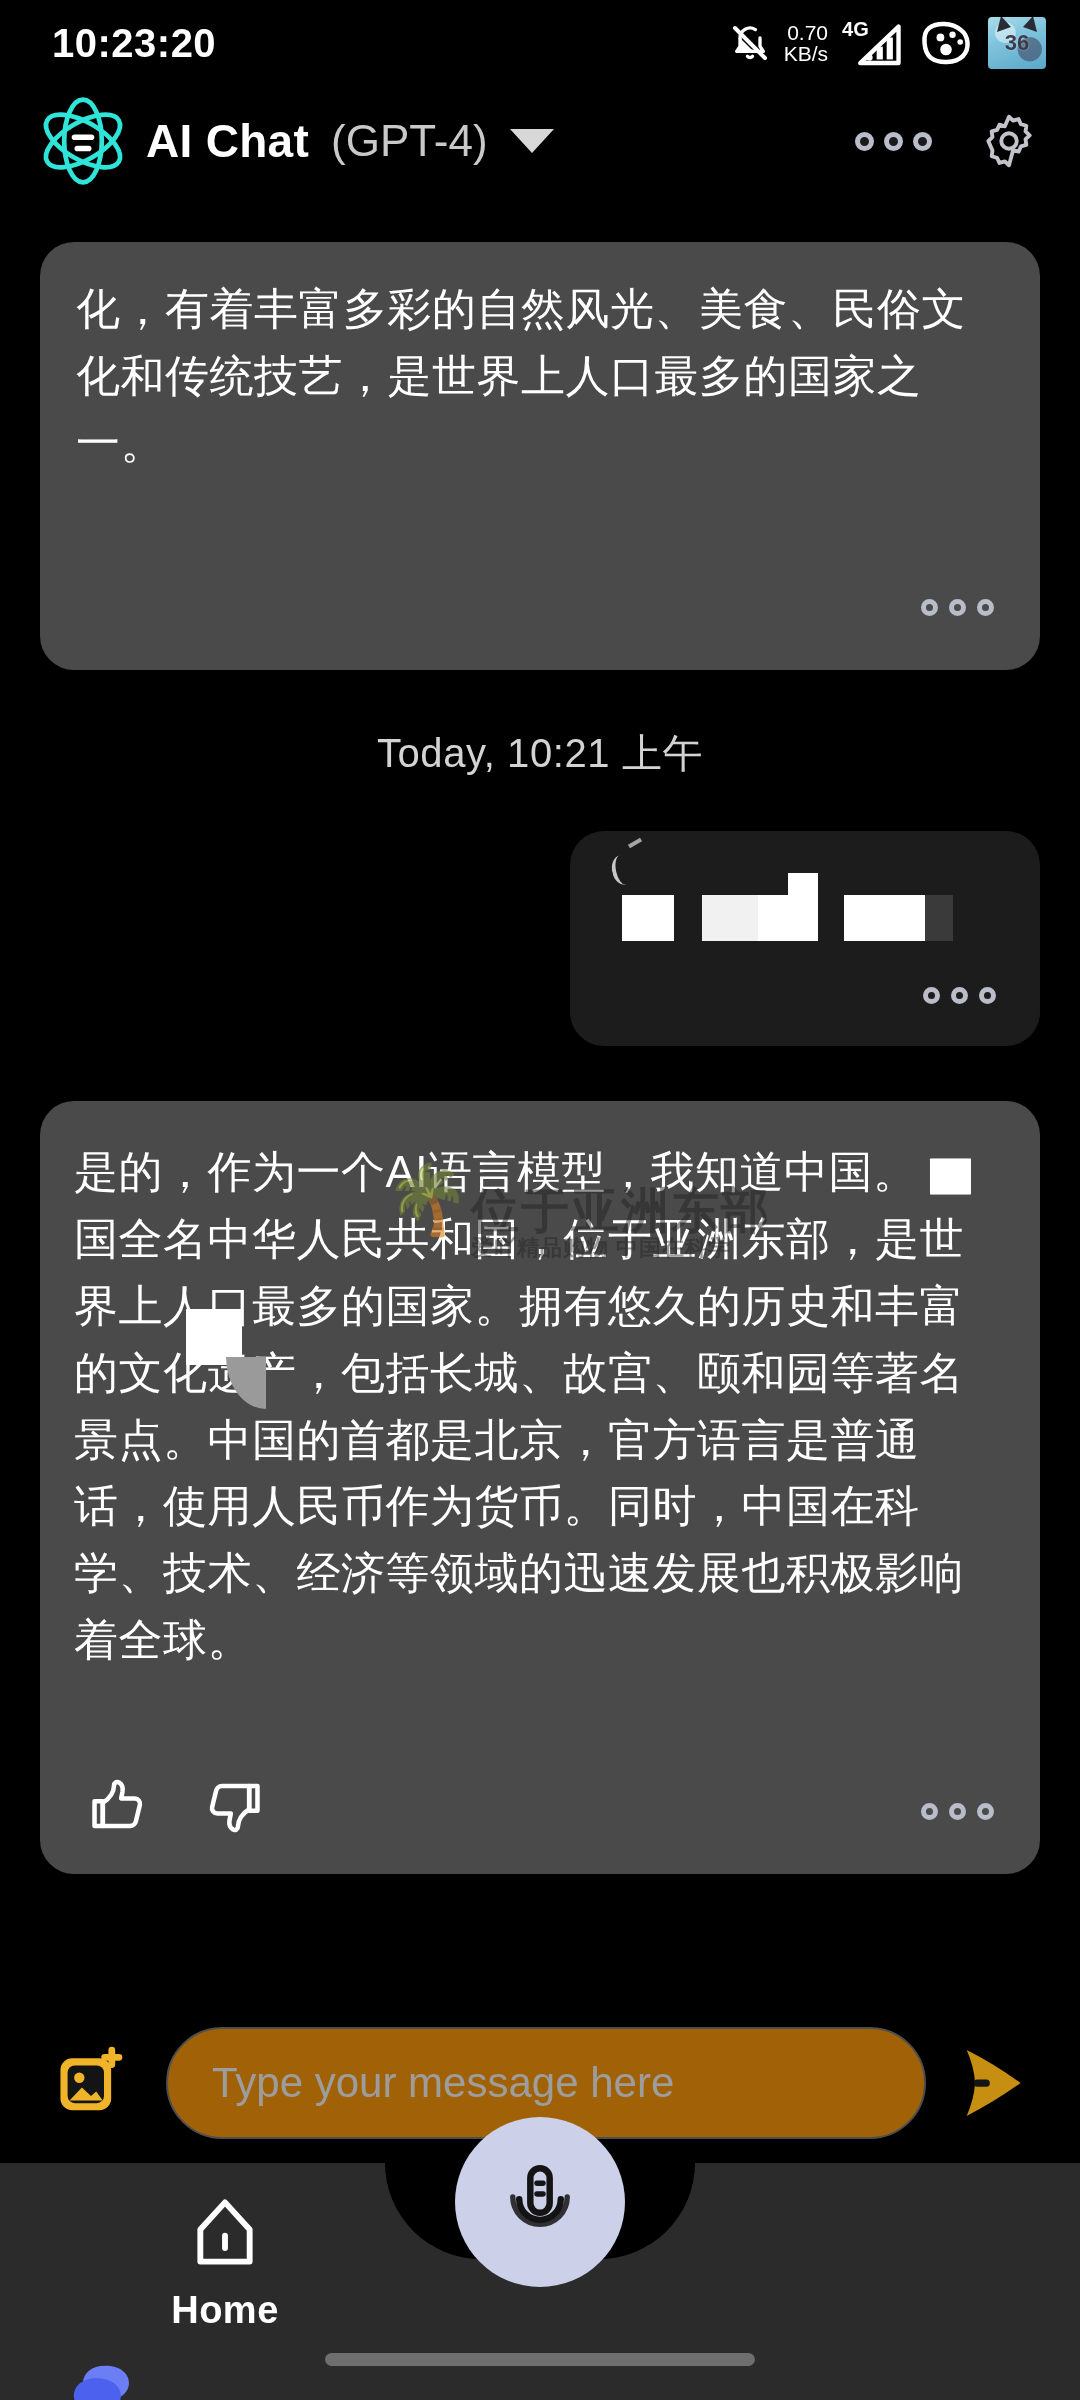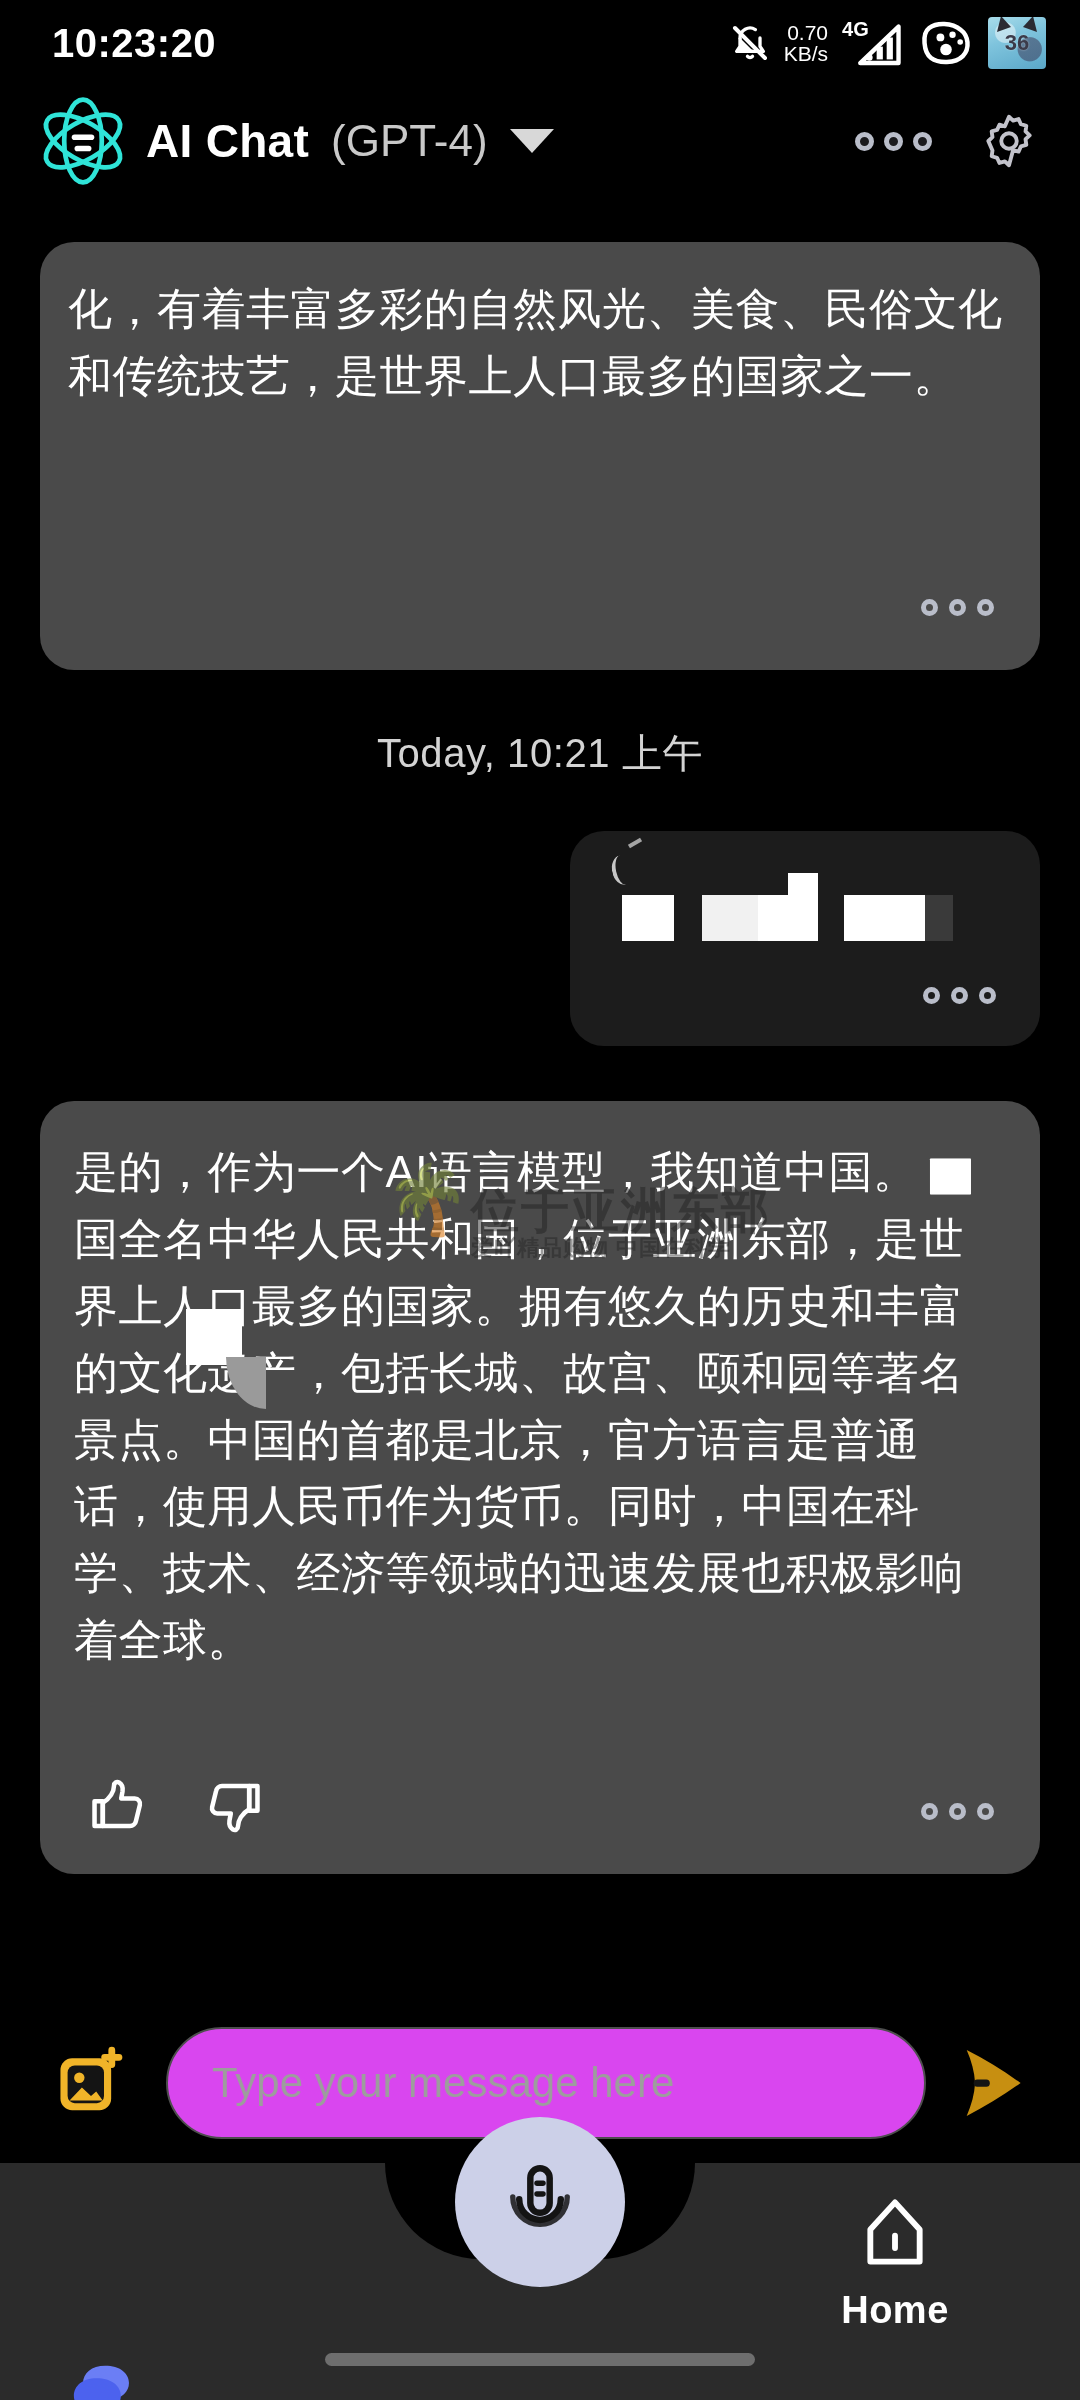--- a/index.html
+++ b/index.html
@@ -63,21 +63,21 @@
   .hdr-dots i {
     width:19px; height:19px; border-radius:50%;
     border:5px solid #b9bdc9; background:#1a1a1d; display:block;
   }
   .gear { width:62px; height:62px; margin-right:10px; }
 
   
   .chat { position:absolute; top:196px; left:0; width:1080px; height:1790px; }
 
   .bubble {
-    position:relative; border-radius:34px; padding:34px 36px 26px 28px;
+    position:relative; border-radius:34px; padding:34px 36px 26px 36px;
   }
   .bubble.ai   { background:#4a4a4a; }
   .bubble.user { background:#1c1c1c; }
   .msg-text {
     color:#ffffff; font-size:44px; line-height:1.52;
     word-break:break-all; letter-spacing:0.5px;
   }
   .bubble-dots { display:flex; gap:11px; }
   .bubble-dots i {
     width:17px; height:17px; border-radius:50%;
@@ -153,21 +153,21 @@
   #bubble-3 .bubble-dots { position:absolute; right:46px; bottom:54px; z-index:5; }
 
   
   .inputbar {
     position:absolute; top:2003px; left:0; width:1080px; height:160px;
     display:flex; align-items:center; padding:0 26px;
   }
   .img-btn { width:78px; height:78px; flex:0 0 auto; margin-left:26px; }
   .msg-field {
     flex:1 1 auto; margin:0 26px 0 36px; height:112px;
-    background:#d946ef; border:2px solid #4e4e4e; border-radius:56px;
+    background:#a16207; border:2px solid #4e4e4e; border-radius:56px;
     display:flex; align-items:center; padding:0 44px;
   }
   .msg-field input {
     width:100%; background:transparent; border:none; outline:none;
     color:#ffffff; font-size:42px; font-family:"Liberation Sans", sans-serif;
   }
   .msg-field input::placeholder { color:#9d9d9d; }
   .send-btn { width:84px; height:84px; flex:0 0 auto; margin-right:18px; }
 
   
@@ -175,22 +175,22 @@
     position:absolute; bottom:0; left:0; width:1080px; height:237px;
     background:#2b2b2b;
     border-radius:0;
   }
   .nav-notch {
     position:absolute; top:-0px; left:50%; transform:translateX(-50%);
     width:310px; height:96px; background:#000; border-radius:0 0 160px 160px;
   }
   .nav-items {
     position:absolute; top:0; left:0; width:1080px; height:200px;
-    display:flex; align-items:center; justify-content:flex-end;
-    padding:0 80px;
+    display:flex; align-items:center; justify-content:flex-start;
+    padding:0 120px;
   }
   .nav-item {
     display:flex; flex-direction:column; align-items:center; gap:20px; width:210px;
   }
   .nav-item svg { width:74px; height:74px; }
   .nav-label { font-size:38px; font-weight:bold; letter-spacing:0.5px; }
   .nav-item.home .nav-label { color:#ffffff; }
   .mic-fab {
     position:absolute; top:-46px; left:50%; transform:translateX(-50%);
     width:170px; height:170px; border-radius:50%; background:#ccd0e8;

